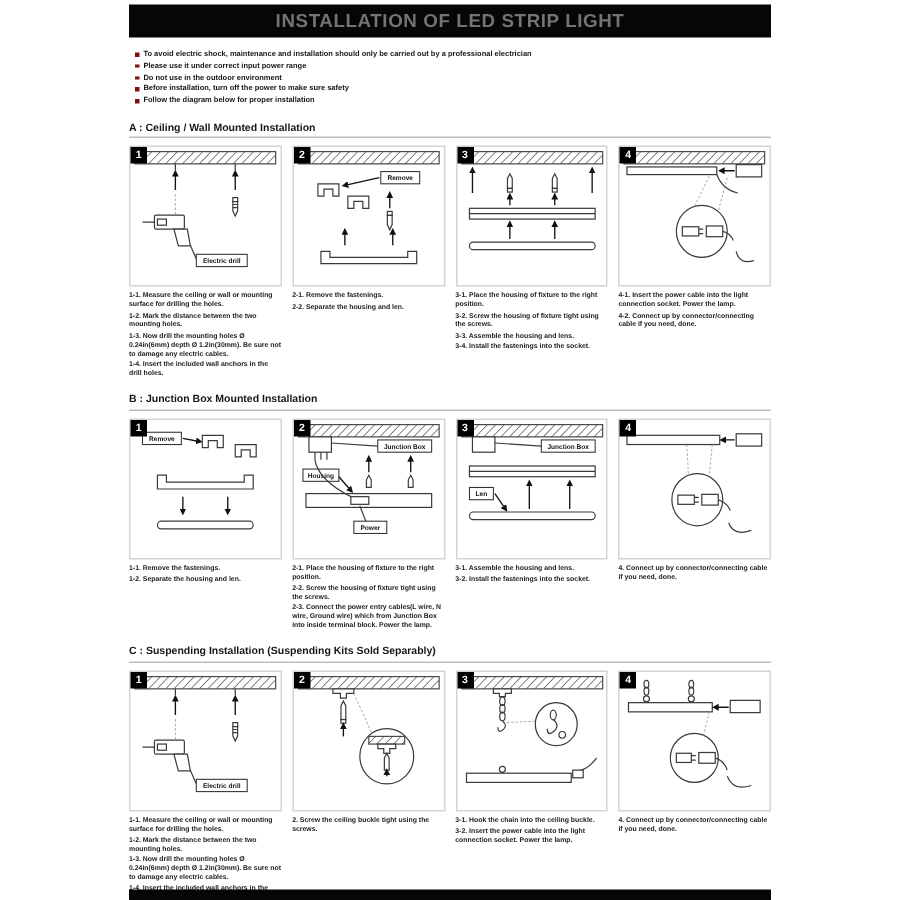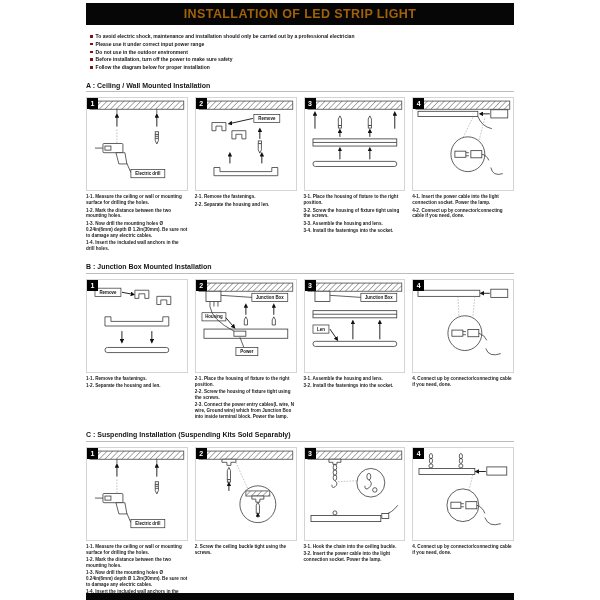--- a/index.html
+++ b/index.html
@@ -1,20 +1,20 @@
 <!DOCTYPE html>
 <html><head>
 <meta charset="utf-8">
 <style>
   html,body{margin:0;padding:0;}
   body{width:600px;height:600px;overflow:hidden;background:#ffffff;
        font-family:"Liberation Sans",sans-serif;color:#161616;}
   .page{position:relative;width:600px;height:600px;padding:3px 86px 0;box-sizing:border-box;}
   .title-bar{height:22px;background:#060606;display:flex;align-items:center;justify-content:center;}
-  .title-bar h1{margin:0;color:#a16207;font-size:12.5px;font-weight:bold;letter-spacing:.4px;}
+  .title-bar h1{margin:0;color:#737373;font-size:12.5px;font-weight:bold;letter-spacing:.4px;}
   .warnings{list-style:none;margin:8px 0 0 4px;padding:0;}
   .warnings li{display:flex;align-items:flex-start;gap:3px;font-size:5px;font-weight:bold;line-height:1.55;}
   .bullet{flex:none;width:2.6px;height:2.6px;margin-top:2px;background:#7e1113;}
   section{margin-top:10px;}
   .sec-head{font-size:7px;font-weight:bold;margin:0 0 5px;padding-bottom:2.5px;border-bottom:1px solid #bdbdbd;}
   .panel-row{display:flex;gap:7px;}
   .panel{flex:1;min-width:0;display:flex;flex-direction:column;margin:0;}
   .panel-box{position:relative;height:92px;border:1px solid #d4d4d4;background:#fff;}
   .num{position:absolute;top:0;left:0;width:11px;height:11px;background:#000;color:#fff;
        font-size:7px;font-weight:bold;display:flex;align-items:center;justify-content:center;z-index:2;}

